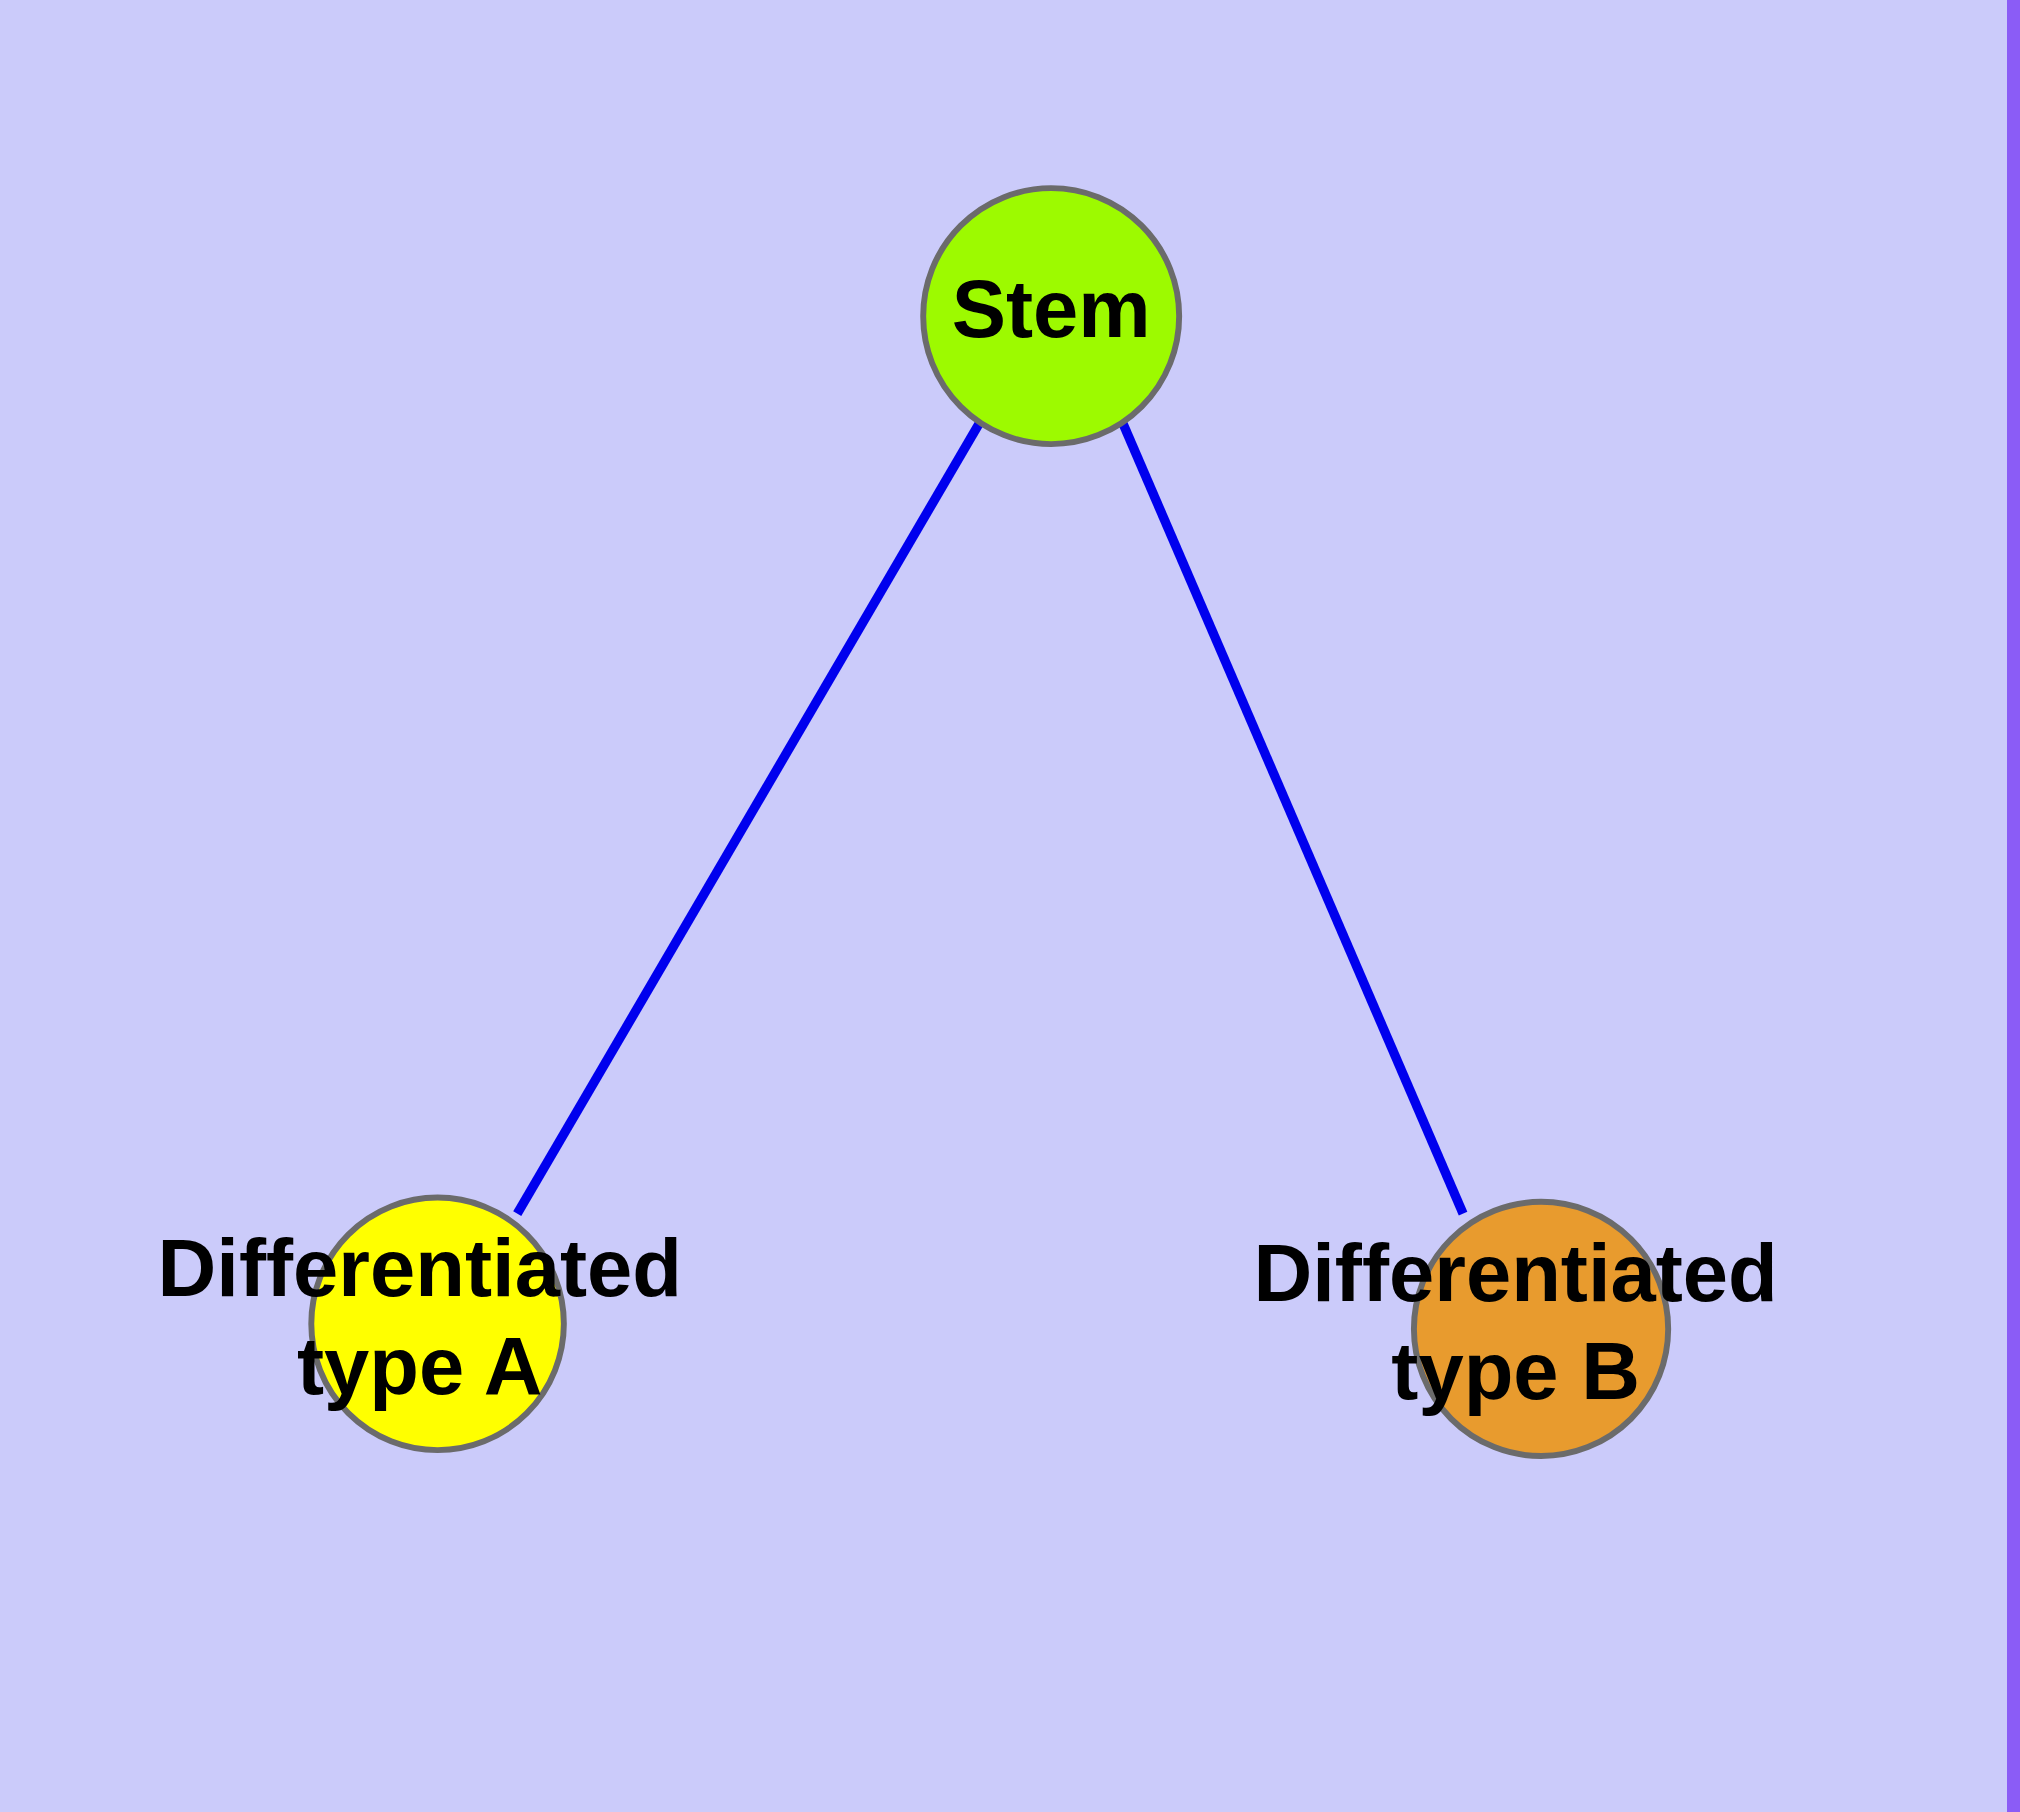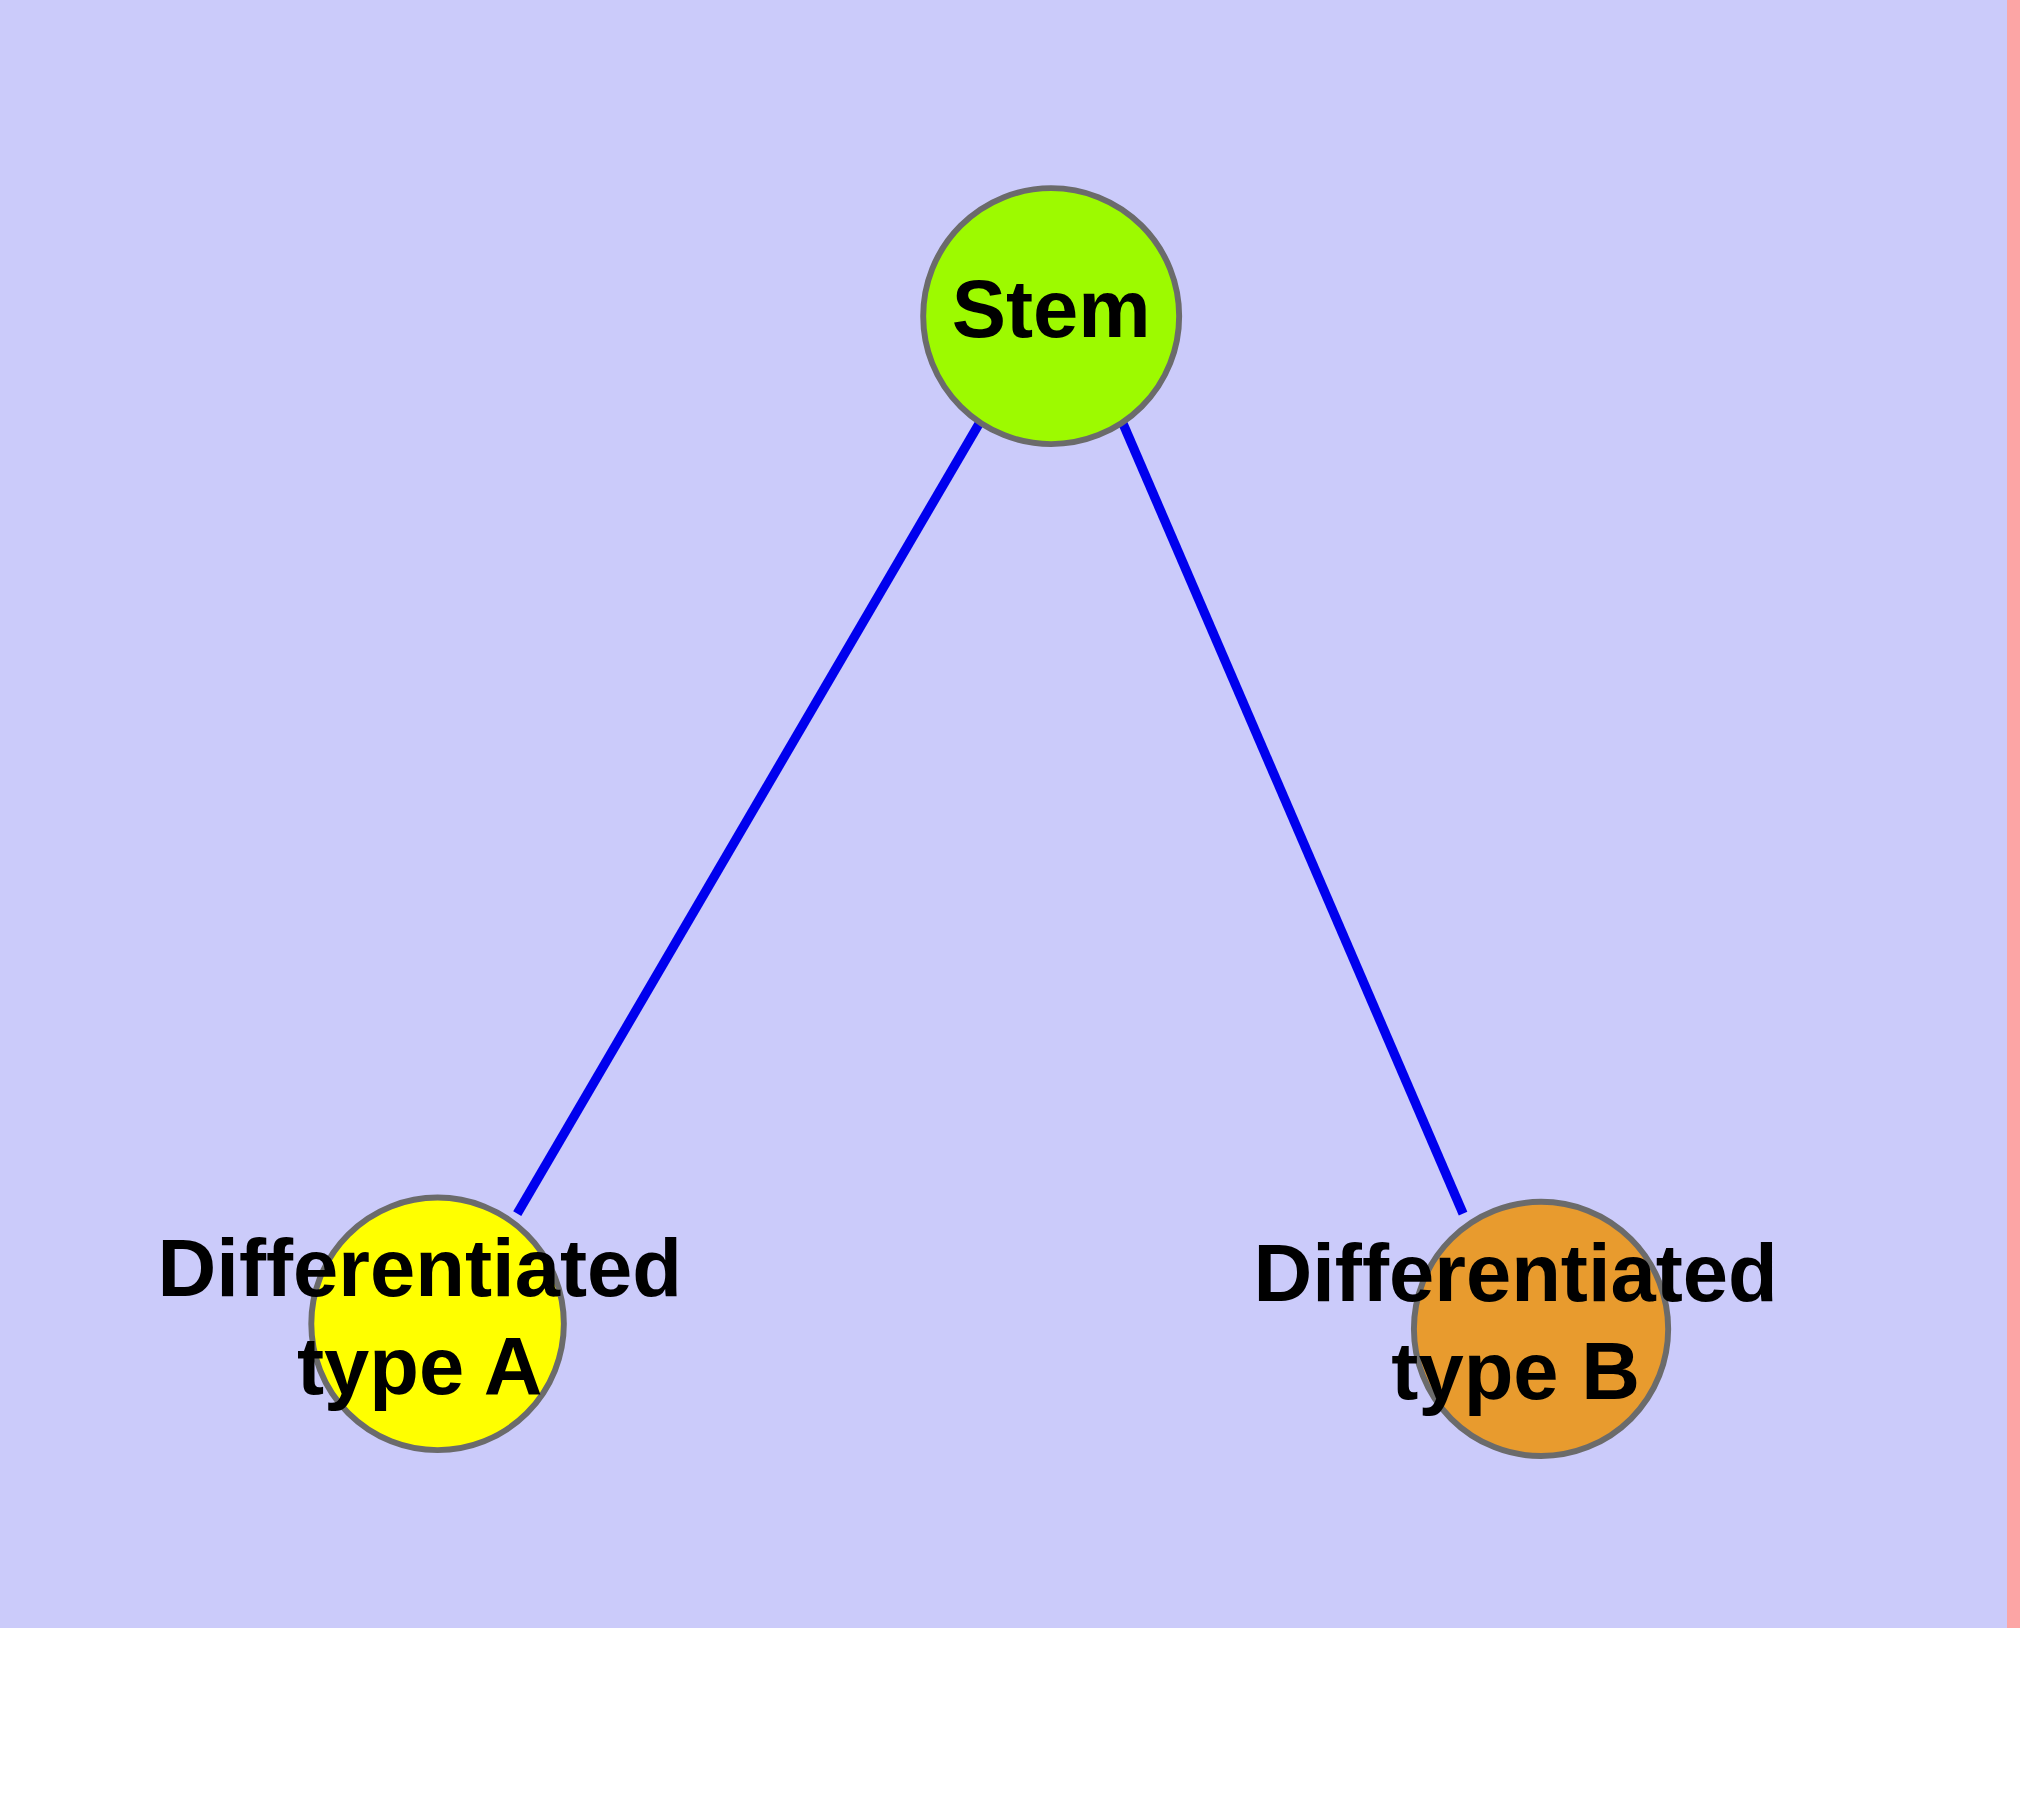--- a/index.html
+++ b/index.html
@@ -7,22 +7,22 @@
     margin: 0;
     padding: 0;
     background: #ffffff;
   }
   body {
     font-family: "Liberation Sans", sans-serif;
   }
   #canvas {
     position: relative;
     width: 2021px;
-    height: 1628px;
-    background: #fca5a5;
+    height: 1812px;
+    background: #8b5cf6;
     overflow: hidden;
   }
   #plot-area {
     position: absolute;
     left: 0;
     top: 0;
     width: 2007px;
     height: 1812px;
     background: #cbcbfa;
   }

